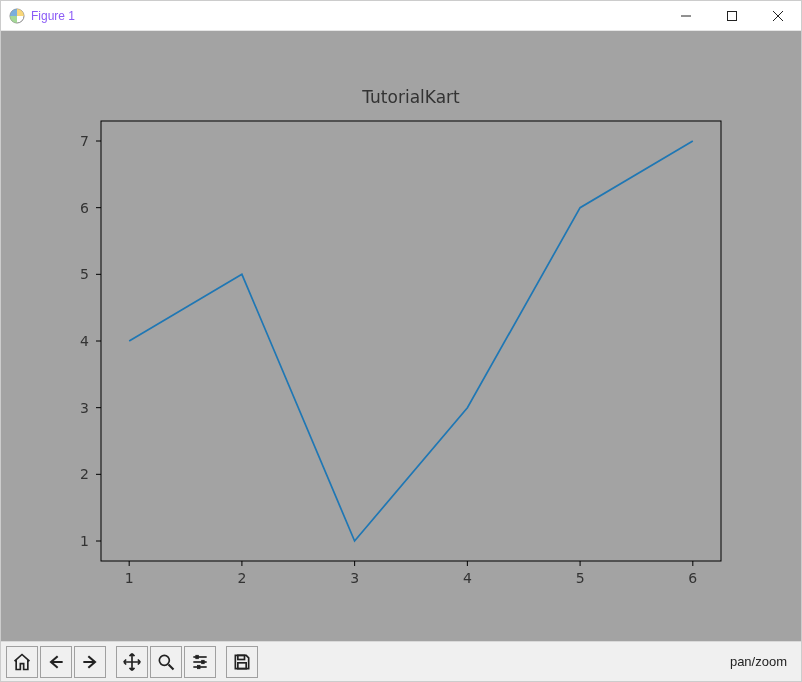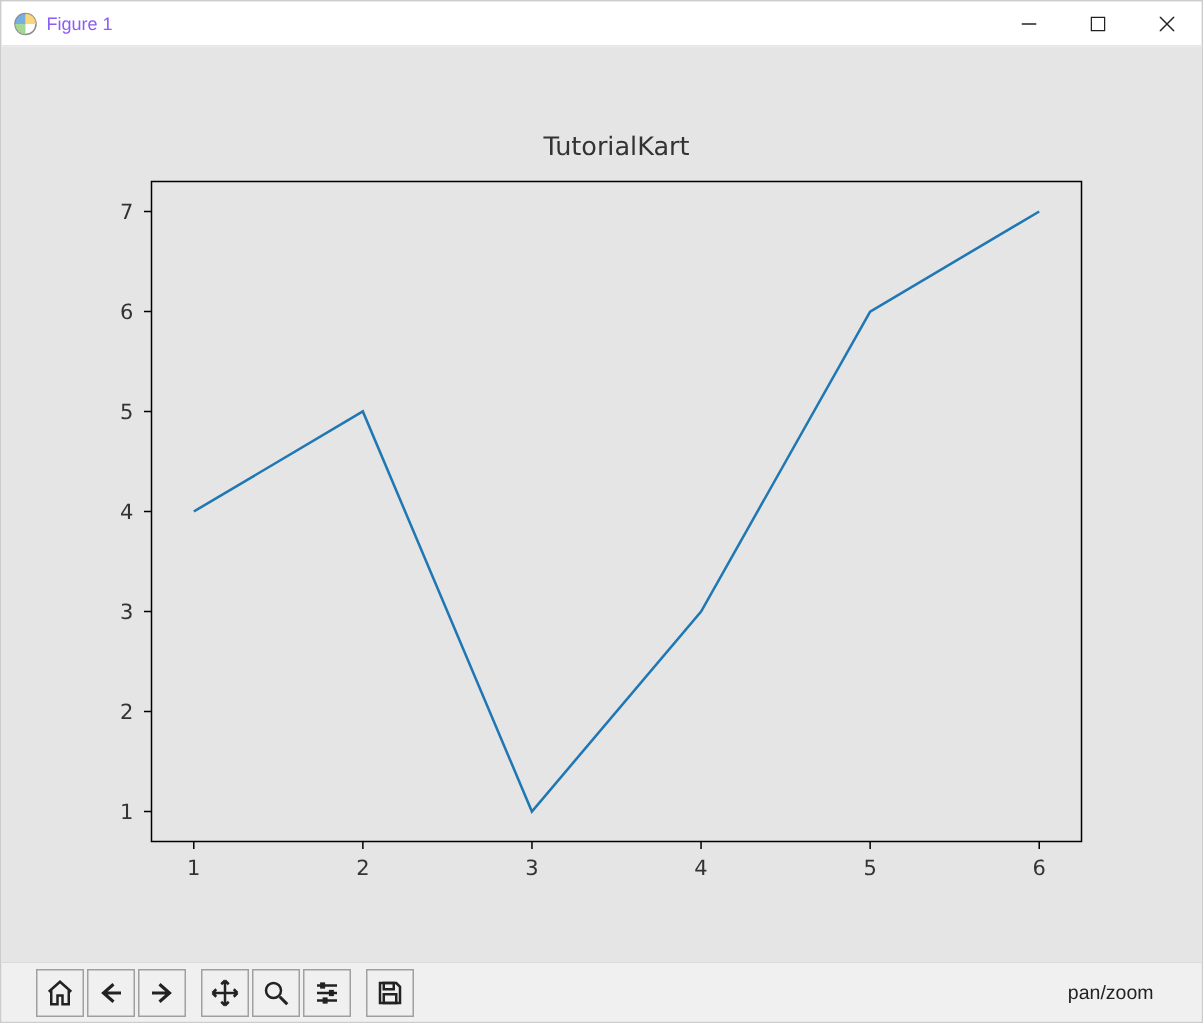--- a/index.html
+++ b/index.html
@@ -26,42 +26,42 @@
   .titlebar .title-text { font-size:12px; color:#8b5cf6; }
   .titlebar .spacer { flex:1; }
   .win-btn {
     width:46px; height:30px;
     display:flex; align-items:center; justify-content:center;
     background:transparent;
   }
   .win-btn svg { display:block; }
   
   .plot-wrap {
-    flex:1; background:#e5e5e5;
+    flex:1; background:#a3a3a3;
     display:flex; align-items:center; justify-content:center;
     overflow:hidden;
   }
   .chart-title {
     font-size:17px; font-family: "DejaVu Sans", "Segoe UI", sans-serif;
     fill:#333; text-anchor:middle;
   }
   .tick-label {
     font-size:14px; font-family:"DejaVu Sans","Segoe UI",sans-serif;
     fill:#333;
   }
   .axis-line { stroke:#000; stroke-width:1; fill:none; }
   .tick { stroke:#000; stroke-width:1; }
   .series-line { stroke:#1f77b4; stroke-width:1.7; fill:none; }
   
   .toolbar {
     height:40px; width:100%;
     display:flex; align-items:center;
     background:#f0f0f0;
     border-top:1px solid #d9d9d9;
-    padding:0 22px;
+    padding:0 4px;
   }
   .tb-btn {
     width:32px; height:32px;
     margin:0 1px;
     background:#f0f0f0;
     border:1px solid #a0a0a0;
     display:flex; align-items:center; justify-content:center;
   }
   .tb-sep { width:8px; }
   .toolbar .spacer { flex:1; }

